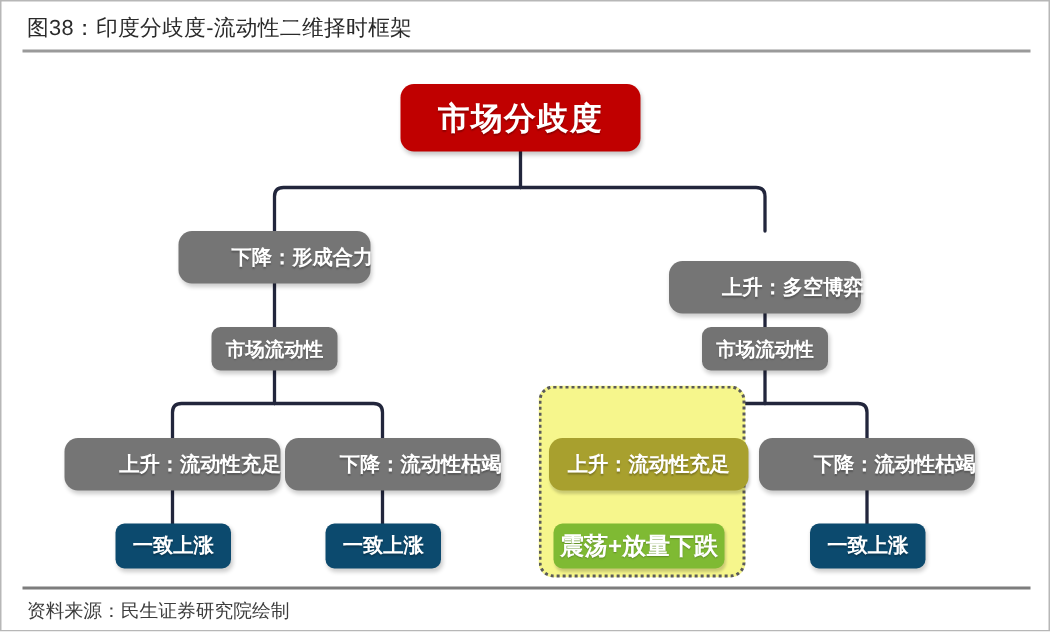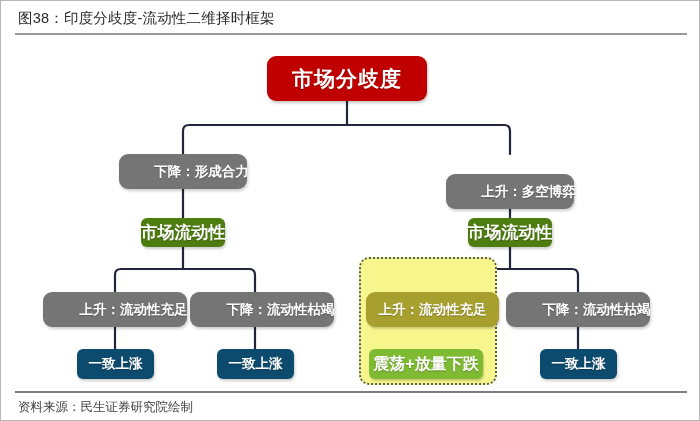--- a/index.html
+++ b/index.html
@@ -115,23 +115,23 @@
   .node.gray {
     background: #757575;
     border-radius: 9px;
     font-size: 13.5px;
     box-shadow: 1px 2px 3px rgba(0,0,0,0.20);
     padding-left: 37px;
   }
 
   
   .node.red {
-    background: #4d7c0f;
+    background: #737373;
     border-radius: 6px;
-    font-size: 17px;
+    font-size: 13px;
     box-shadow: 1px 2px 3px rgba(0,0,0,0.20);
   }
 
   
   .node.orange {
     background: #0c4a6e;
     border-radius: 6px;
     font-size: 13.5px;
     box-shadow: 1px 2px 3px rgba(0,0,0,0.20);
   }

